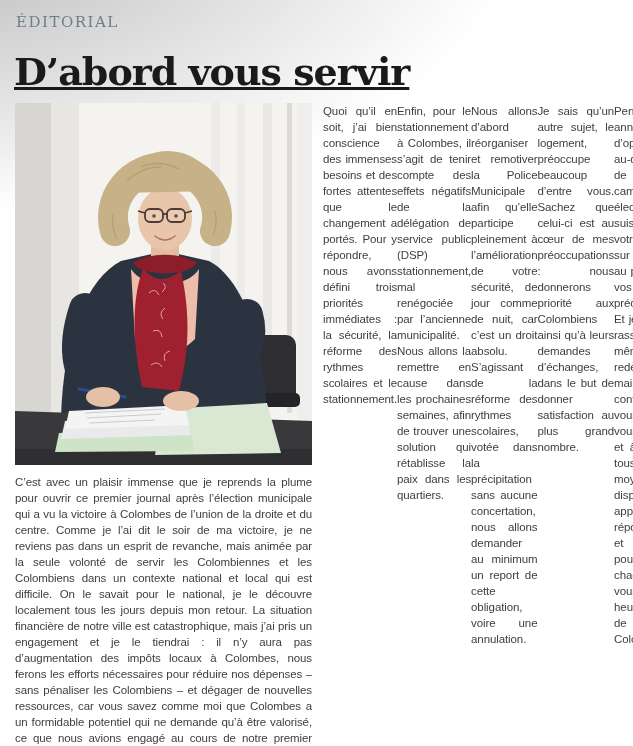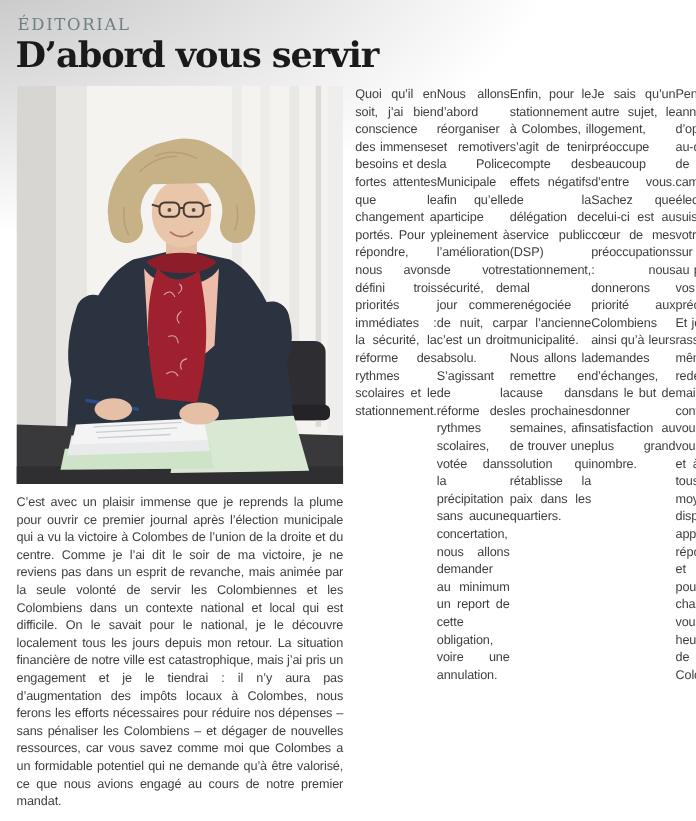--- a/index.html
+++ b/index.html
@@ -22,26 +22,27 @@
   .header{padding:13px 16px 0 16px;}
   .kicker{
     font-family:"DejaVu Serif",serif;
     font-size:15px;
     letter-spacing:1.5px;
     color:var(--kicker);
     font-weight:400;
   }
   .headline{
     font-family:"DejaVu Serif",serif;
-    font-size:32px;
+    font-size:38px;
     font-weight:700;
     letter-spacing:-1px;
     color:var(--headline);
     line-height:1.1;
-    margin:2px 0 0 -2px;
+    margin:20px 0 0 -2px;
+    text-decoration:underline;
   }
   .columns{
     display:flex;
     gap:11px;
     padding:10px 15px 0 15px;
     align-items:flex-start;
   }
   .col-left{width:297px;flex:0 0 297px;}
   .col-right{flex:1;display:flex;flex-direction:row;min-width:0;}
   .photo{display:block;width:297px;height:362px;margin-bottom:9px;}
@@ -164,22 +165,22 @@
           <ellipse cx="88" cy="294" rx="17" ry="10" fill="#e6c0a6"></ellipse>
           <ellipse cx="166" cy="298" rx="18" ry="10" fill="#e6c0a6"></ellipse>
         </g>
       </svg>
 
       <p class="body">C’est avec un plaisir immense que je reprends la plume pour ouvrir ce premier journal après l’élection municipale qui a vu la victoire à Colombes de l’union de la droite et du centre. Comme je l’ai dit le soir de ma victoire, je ne reviens pas dans un esprit de revanche, mais animée par la seule volonté de servir les Colombiennes et les Colombiens dans un contexte national et local qui est difficile. On le savait pour le national, je le découvre localement tous les jours depuis mon retour. La situation financière de notre ville est catastrophique, mais j’ai pris un engagement et je le tiendrai : il n’y aura pas d’augmentation des impôts locaux à Colombes, nous ferons les efforts nécessaires pour réduire nos dépenses – sans pénaliser les Colombiens – et dégager de nouvelles ressources, car vous savez comme moi que Colombes a un formidable potentiel qui ne demande qu’à être valorisé, ce que nous avions engagé au cours de notre premier mandat.</p>
     </div>
 
     <div class="col-right">
       <p class="body">Quoi qu’il en soit, j’ai bien conscience des immenses besoins et des fortes attentes que le changement a portés. Pour y répondre, nous avons défini trois priorités immédiates : la sécurité, la réforme des rythmes scolaires et le stationnement.</p>
+      <p class="body">Enfin, pour le stationnement à Colombes, il s’agit de tenir compte des effets négatifs de la délégation de service public (DSP) stationnement, mal renégociée par l’ancienne municipalité. Nous allons la remettre en cause dans les prochaines semaines, afin de trouver une solution qui rétablisse la paix dans les quartiers.</p>
       <p class="body">Nous allons d’abord réorganiser et remotiver la Police Municipale afin qu’elle participe pleinement à l’amélioration de votre sécurité, de jour comme de nuit, car c’est un droit absolu. S’agissant de la réforme des rythmes scolaires, votée dans la précipitation sans aucune concertation, nous allons demander au minimum un report de cette obligation, voire une annulation.</p>
-      <p class="body">Enfin, pour le stationnement à Colombes, il s’agit de tenir compte des effets négatifs de la délégation de service public (DSP) stationnement, mal renégociée par l’ancienne municipalité. Nous allons la remettre en cause dans les prochaines semaines, afin de trouver une solution qui rétablisse la paix dans les quartiers.</p>
       <p class="body">Je sais qu’un autre sujet, le logement, préoccupe beaucoup d’entre vous. Sachez que celui-ci est au cœur de mes préoccupations : nous donnerons priorité aux Colombiens ainsi qu’à leurs demandes d’échanges, dans le but de donner satisfaction au plus grand nombre.</p>
       <p class="body">Pendant ces six années d’opposition, au-delà même de la campagne électorale, je suis restée à votre écoute, sur le terrain, au plus près de vos préoccupations. Et je peux vous rassurer : même redevenue maire, je continuerai à vous écouter, à vous entendre et à agir, avec tous les moyens dont je dispose, pour apporter des réponses utiles et efficaces pour que chacun d’entre vous soit heureux et fier de vivre à Colombes.</p>
 
       <div class="byline">Nicole Goueta.</div>
 
       <div class="signature-wrap">
         <svg width="150" height="72" viewBox="0 0 150 72" aria-hidden="true">
           <g stroke="#262626" stroke-width="2.1" fill="none" stroke-linecap="round">
 
             <path d="M 4,67 C 40,51 95,23 121,10 C 133,4 140,12 132,19 C 126,24 118,21 124,14"></path>

